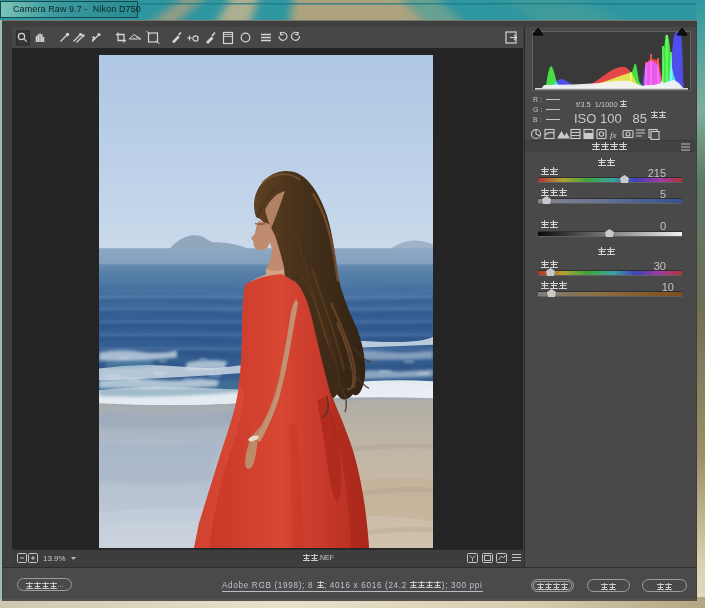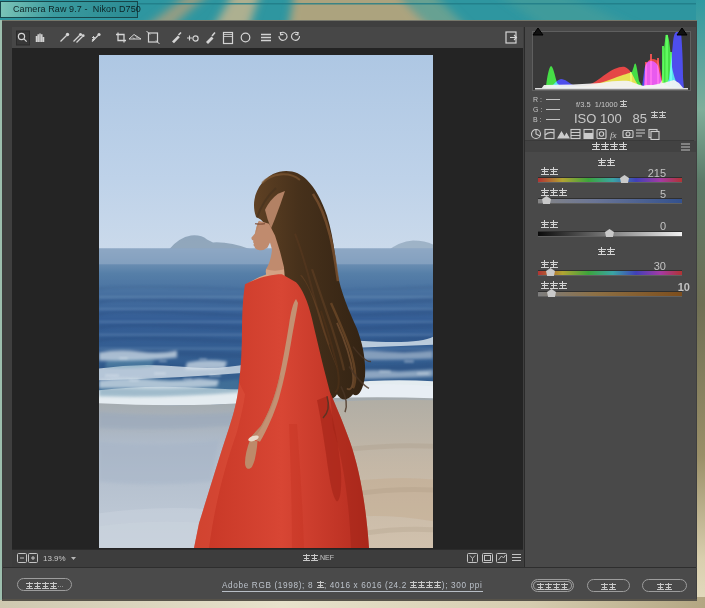--- a/index.html
+++ b/index.html
@@ -381,21 +381,21 @@
 <div class="val" style="left:636px;top:220px;">0</div>
 <div class="track" style="top:231px;background:linear-gradient(to right,#0a0a0a,#f2f2f2);"></div>
 <div class="thumb" style="left:605px;top:229px;"></div>
 
 <div class="abs" style="left:597px;top:247px;"><span class="g g8"></span><span class="g g8"></span></div>
 <div class="abs lbl" style="left:540px;top:260px;"><span class="g g8"></span><span class="g g8"></span></div>
 <div class="val" style="left:636px;top:260px;">30</div>
 <div class="track" style="top:270px;background:linear-gradient(to right,#b13333,#b1a433 17%,#3ca43c 35%,#3aa4a4 52%,#4040b8 68%,#a43aa4 85%,#b13333);"></div>
 <div class="thumb" style="left:546px;top:268px;"></div>
 <div class="abs lbl" style="left:540px;top:281px;"><span class="g g8"></span><span class="g g8"></span><span class="g g8"></span></div>
-<div class="val" style="left:660px;top:281px;font-weight:bold;">10</div>
+<div class="val" style="left:644px;top:281px;">10</div>
 <div class="track" style="top:291px;background:linear-gradient(to right,#7d7d7d,#8d7045 40%,#7d4e1d);"></div>
 <div class="thumb" style="left:547px;top:289px;"></div>
 
 <div class="abs" style="left:3px;top:567px;width:693px;height:32px;background:#4a4a4a;border-top:1px solid #2e2e2e;box-sizing:border-box;"></div>
 <div class="btn" style="left:17px;top:578px;width:55px;line-height:12px;"><span class="g g7" style="margin-top:3px"></span><span class="g g7" style="margin-top:3px"></span><span class="g g7" style="margin-top:3px"></span><span class="g g7" style="margin-top:3px"></span><span style="font-size:7px;color:#ccc;vertical-align:top;">...</span></div>
 <div class="abs" style="left:222px;top:581px;width:250px;font-size:8.2px;letter-spacing:0.65px;color:#bcc2ca;white-space:nowrap;text-align:center;"><span style="border-bottom:1px solid #b8bec6;padding-bottom:1px;">Adobe RGB (1998); 8 <span class="g g7"></span>; 4016 x 6016 (24.2 <span class="g g7"></span><span class="g g7"></span><span class="g g7"></span><span class="g g7"></span>); 300 ppi</span></div>
 <div class="btn" style="left:531px;top:579px;width:43px;box-shadow:0 0 0 1px #4a4a4a inset,0 0 0 2px #9d9d9d inset;"><span class="g g7" style="margin-top:3px"></span><span class="g g7" style="margin-top:3px"></span><span class="g g7" style="margin-top:3px"></span><span class="g g7" style="margin-top:3px"></span></div>
 <div class="btn" style="left:587px;top:579px;width:43px;"><span class="g g7" style="margin-top:3px"></span><span class="g g7" style="margin-top:3px"></span></div>
 <div class="btn" style="left:642px;top:579px;width:45px;"><span class="g g7" style="margin-top:3px"></span><span class="g g7" style="margin-top:3px"></span></div>
 

